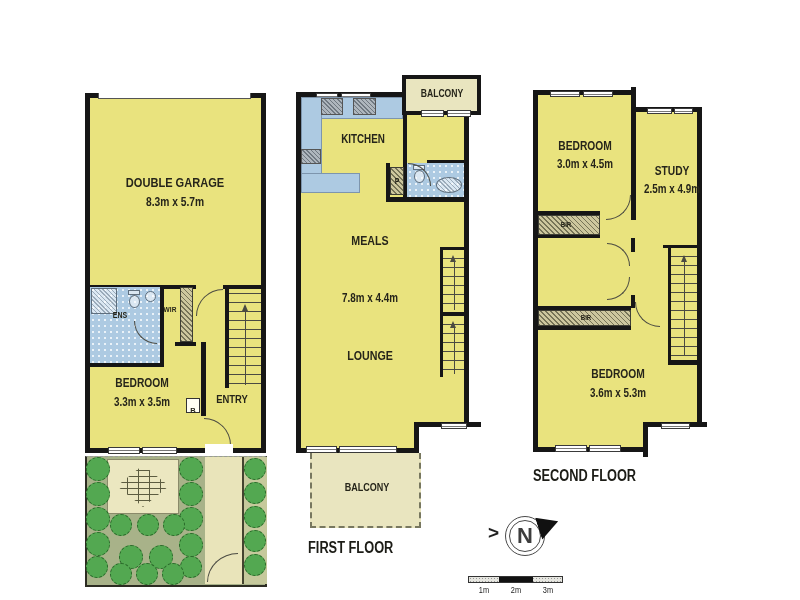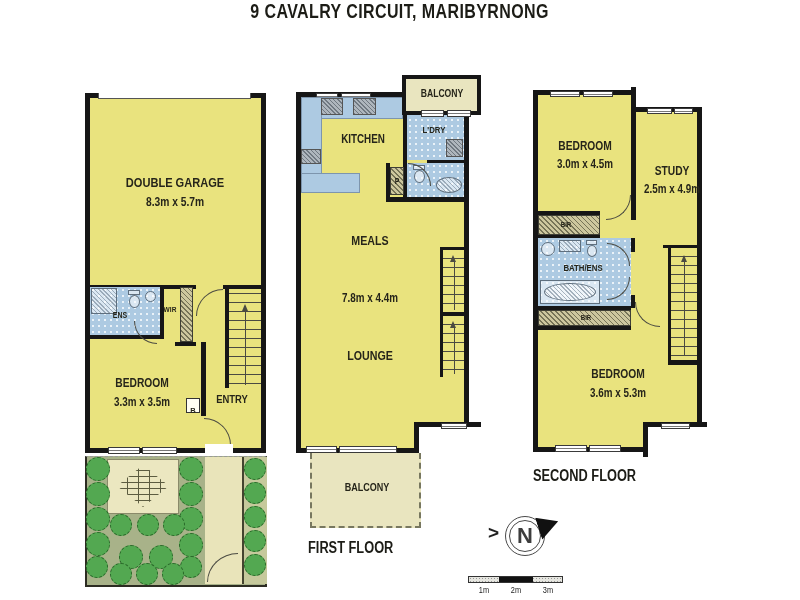--- a/index.html
+++ b/index.html
@@ -34,35 +34,32 @@
   .bld{position:absolute;border:5px solid #161616;background:#e9e37e;box-sizing:content-box;}
   .brick{position:absolute;clip-path:polygon(50% 0,100% 50%,50% 100%,0 50%);
        background-image:repeating-linear-gradient(to bottom,transparent 0 5px,#5c5c40 5px 6px),
                         repeating-linear-gradient(to right,transparent 0 10px,#5c5c40 10px 11px);}
 </style>
 </head>
 <body>
 
 <div id="stage">
 
-  <div style="position:absolute;left:0;top:6;width:800px;text-align:center;">
-    <span style="display:inline-block;transform:scaleX(.8);font-size:20px;font-weight:700;color:#1c1c16;letter-spacing:.5px;">9 CAVALRY CIRCUIT, MARIBYRNONG</span>
-  </div>
 
   <div class="bld" style="left:85px;top:93px;width:171px;height:350px;">
 
     <div style="position:absolute;left:8px;top:-5px;width:153px;height:6px;background:#fff;border:1px solid #555;border-top:none;box-sizing:border-box;"></div>
 
     <span class="lbl" style="left:85px;top:78px;font-size:13.5px;">DOUBLE GARAGE</span>
     <span class="lbl" style="left:85px;top:98px;font-size:12.5px;">8.3m x 5.7m</span>
 
     <div class="wall" style="left:0;top:187px;width:106px;height:4px;"></div>
     <div class="wall" style="left:133px;top:187px;width:38px;height:4px;"></div>
 
-    <div class="wet" style="left:0;top:189px;width:74px;height:52px;border-right:4px solid #161616;border-bottom:4px solid #161616;box-sizing:border-box;">
+    <div class="wet" style="left:0;top:189px;width:74px;height:80px;border-right:4px solid #161616;border-bottom:4px solid #161616;box-sizing:border-box;">
       <div class="fx hatched" style="left:1px;top:1px;width:26px;height:26px;"></div>
       <div class="fx" style="left:38px;top:3px;width:12px;height:5px;"></div>
       <div class="fx oval" style="left:39px;top:8px;width:11px;height:13px;"></div>
       <div class="fx oval" style="left:55px;top:4px;width:11px;height:11px;"></div>
       <span class="lbl" style="left:30px;top:24px;font-size:8.5px;">ENS</span>
       <div class="arc bl" style="left:44px;top:34px;width:23px;height:23px;"></div>
     </div>
 
     <span class="lbl" style="left:80px;top:208px;font-size:8px;">WIR</span>
     <div class="hatch" style="left:90px;top:189px;width:13px;height:55px;"></div>
@@ -135,24 +132,20 @@
     <div class="bench" style="left:0;top:0;width:102px;height:22px;"></div>
     <div class="bench" style="left:0;top:0;width:21px;height:96px;"></div>
     <div class="bench" style="left:0;top:76px;width:59px;height:20px;"></div>
     <div class="appl" style="left:20px;top:1px;width:22px;height:17px;"></div>
     <div class="appl" style="left:52px;top:1px;width:23px;height:17px;"></div>
     <div class="appl" style="left:0;top:52px;width:20px;height:15px;"></div>
     <span class="lbl" style="left:62px;top:36px;font-size:12px;">KITCHEN</span>
 
     <div class="wall" style="left:102px;top:0;width:4px;height:101px;"></div>
 
-    <div class="wet" style="left:106px;top:14px;width:57px;height:49px;">
-      <span class="lbl" style="left:27px;top:14px;font-size:9.5px;">L'DRY</span>
-      <div class="appl" style="left:39px;top:28px;width:17px;height:18px;"></div>
-    </div>
     <div class="wall" style="left:126px;top:63px;width:37px;height:3px;"></div>
 
     <div class="wet" style="left:106px;top:66px;width:57px;height:34px;">
       <div class="fx" style="left:6px;top:2px;width:12px;height:5px;"></div>
       <div class="fx oval" style="left:7px;top:7px;width:11px;height:13px;"></div>
       <div class="fx oval hatched" style="left:29px;top:14px;width:26px;height:16px;"></div>
       <div class="arc tr" style="left:1px;top:0;width:23px;height:23px;"></div>
     </div>
 
     <div class="wall" style="left:85px;top:66px;width:4px;height:36px;"></div>
@@ -206,30 +199,20 @@
     <span class="lbl" style="left:134px;top:88px;font-size:12px;">2.5m x 4.9m</span>
 
     <div class="wall" style="left:93px;top:0;width:5px;height:125px;"></div>
     <div class="arc br" style="left:68px;top:100px;width:25px;height:25px;"></div>
 
     <div class="wall" style="left:0;top:116px;width:62px;height:4px;"></div>
     <div class="hatch" style="left:0;top:120px;width:62px;height:20px;"></div>
     <span class="lbl" style="left:28px;top:126px;font-size:7.5px;">BIR</span>
     <div class="wall" style="left:0;top:140px;width:62px;height:3px;"></div>
 
-    <div class="wet" style="left:0;top:143px;width:93px;height:70px;">
-      <div class="fx oval" style="left:3px;top:4px;width:14px;height:14px;"></div>
-      <div class="fx hatched" style="left:21px;top:2px;width:22px;height:12px;"></div>
-      <div class="fx" style="left:48px;top:2px;width:11px;height:5px;"></div>
-      <div class="fx oval" style="left:49px;top:7px;width:10px;height:12px;"></div>
-      <span class="lbl" style="left:45px;top:25px;font-size:9.5px;">BATH/ENS</span>
-      <div class="fx" style="left:2px;top:42px;width:60px;height:24px;">
-        <div class="fx oval hatched" style="left:3px;top:2px;width:52px;height:18px;"></div>
-      </div>
-    </div>
     <div class="wall" style="left:93px;top:143px;width:4px;height:14px;"></div>
     <div class="wall" style="left:93px;top:200px;width:4px;height:13px;"></div>
     <div class="arc tr" style="left:69px;top:148px;width:23px;height:23px;"></div>
     <div class="arc br" style="left:69px;top:182px;width:23px;height:23px;"></div>
 
     <div class="wall" style="left:0;top:211px;width:93px;height:4px;"></div>
     <div class="hatch" style="left:0;top:215px;width:93px;height:16px;"></div>
     <span class="lbl" style="left:48px;top:219px;font-size:7.5px;">BIR</span>
     <div class="wall" style="left:0;top:231px;width:93px;height:4px;"></div>
 

